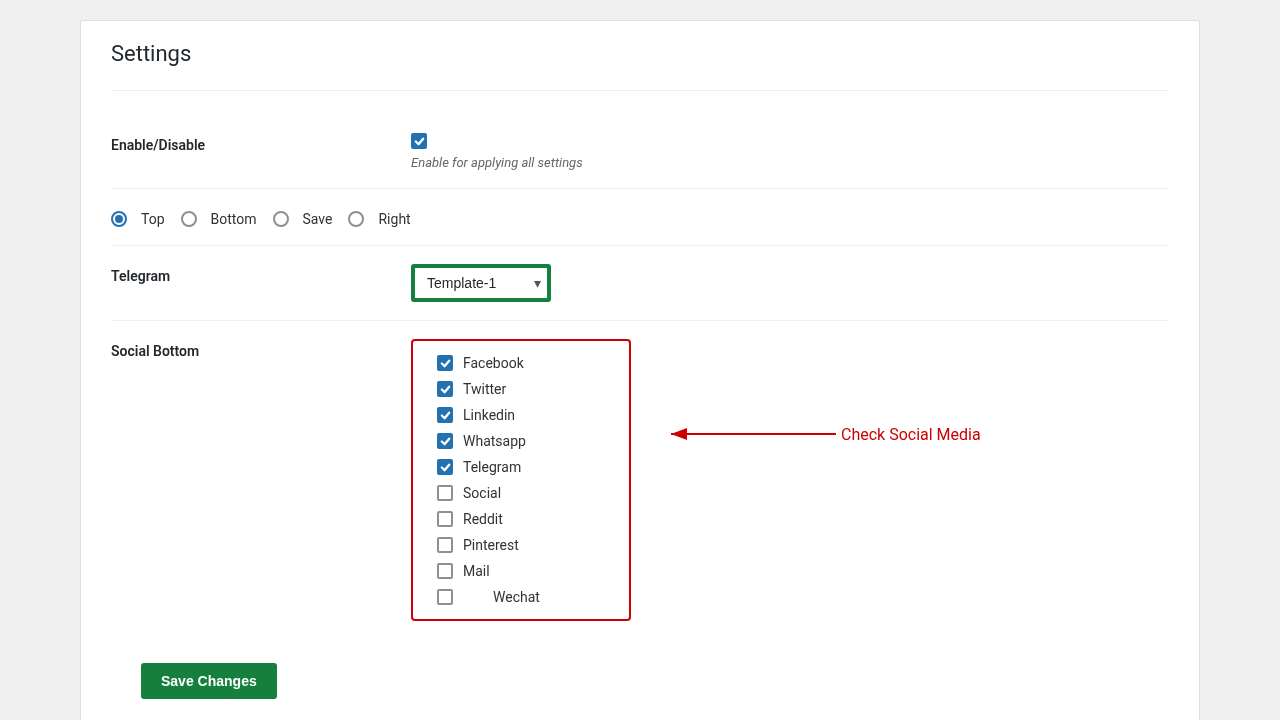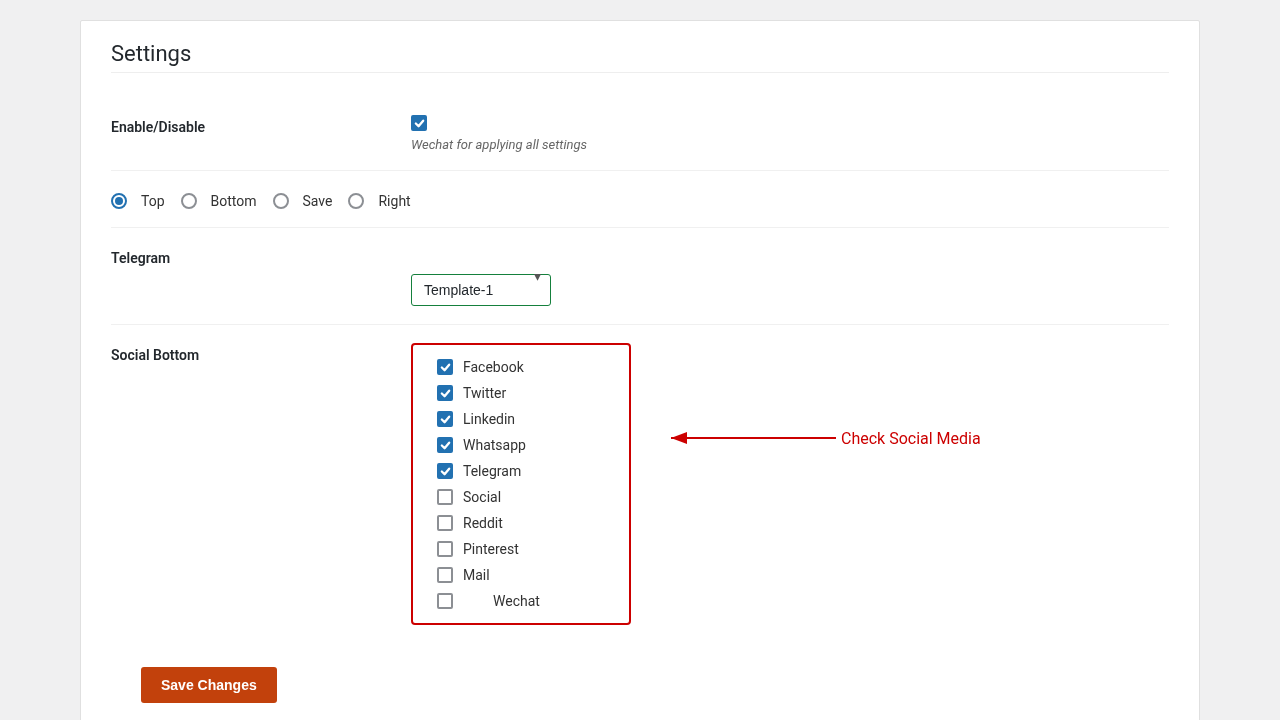--- a/index.html
+++ b/index.html
@@ -20,21 +20,21 @@
       border: 1px solid #e0e0e0;
       border-radius: 2px;
       margin: 0 80px;
       padding: 20px 30px 30px 30px;
     }
     .settings-title {
       font-size: 22px;
       font-weight: 400;
       color: #23282d;
       margin-bottom: 24px;
-      padding-bottom: 6px;
+      padding-bottom: 24px;
       border-bottom: 1px solid #eee;
     }
     .settings-row {
       display: flex;
       align-items: flex-start;
       padding: 18px 0;
       border-bottom: 1px solid #f0f0f0;
     }
     .settings-label {
       width: 300px;
@@ -111,30 +111,29 @@
     }
     .radio-label {
       font-size: 14px;
       color: #333;
     }
     .select-wrapper {
       position: relative;
       display: inline-block;
     }
     .select-wrapper select {
-      border: 1px solid #15803d;
+      border: 4px solid #15803d;
       border-radius: 3px;
       padding: 7px 32px 7px 12px;
       font-size: 14px;
       color: #23282d;
       background: #fff;
       appearance: none;
       cursor: pointer;
       min-width: 140px;
-      margin-top: 28px;
     }
     .select-arrow {
       position: absolute;
       right: 10px;
       top: 50%;
       transform: translateY(-50%);
       pointer-events: none;
       color: #555;
     }
     
@@ -181,21 +180,21 @@
       color: #333;
     }
     .annotation-text {
       color: #cc0000;
       font-size: 16px;
       font-weight: 400;
       white-space: nowrap;
     }
     
     .save-button {
-      background: #c2410c;
+      background: #15803d;
       color: #fff;
       border: none;
       border-radius: 3px;
       padding: 10px 20px;
       font-size: 14px;
       font-weight: 600;
       cursor: pointer;
       margin-top: 24px;
       margin-left: 30px;
     }
@@ -230,21 +229,21 @@
     <div class="settings-row">
       <div class="settings-label">Enable/Disable</div>
       <div class="settings-control">
         <div class="enable-checkbox-row">
           <div class="enable-checkbox">
             <svg viewBox="0 0 12 12">
               <polyline points="2,6 5,9 10,3" class="check-icon"></polyline>
             </svg>
           </div>
         </div>
-        <div class="enable-description">Wechat for applying all settings</div>
+        <div class="enable-description">Enable for applying all settings</div>
       </div>
     </div>
 
     
     <div class="settings-row">
       <div class="settings-control">
         <div class="radio-group">
           <div class="radio-item">
             <div class="radio-outer checked">
               <div class="radio-inner"></div>

